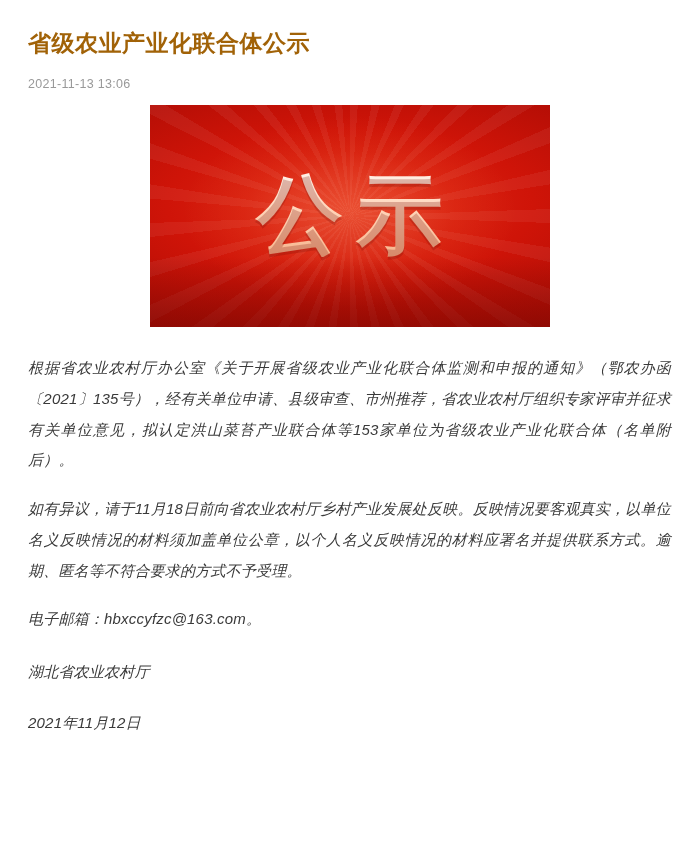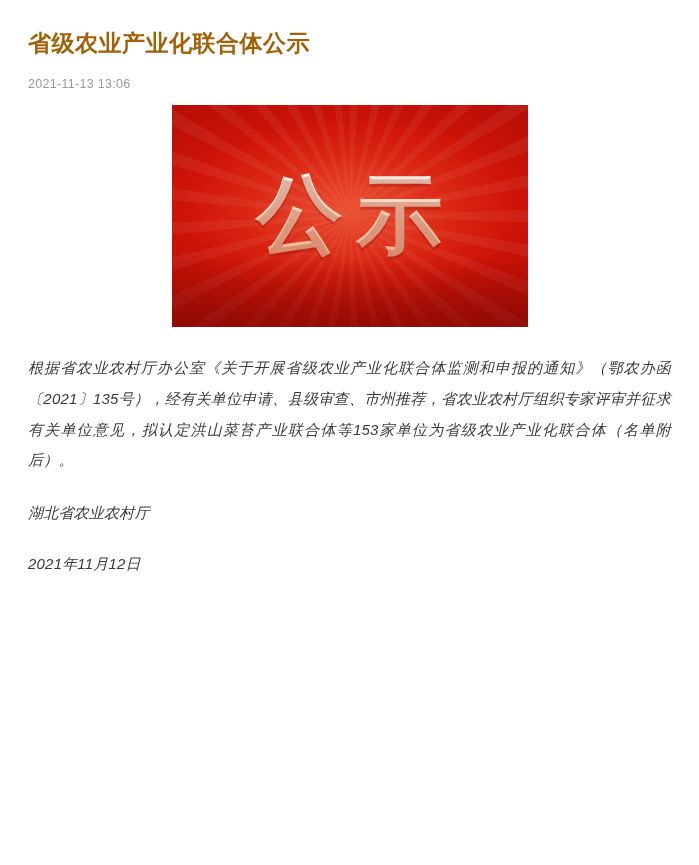--- a/index.html
+++ b/index.html
@@ -33,21 +33,21 @@
     margin: 0 0 14px 0;
     letter-spacing: 0.3px;
   }
   .banner-wrap {
     margin: 0 0 26px 0;
     display: flex;
     justify-content: center;
   }
   .banner {
     position: relative;
-    width: 356px;
+    width: 400px;
     height: 222px;
     overflow: hidden;
     background:
       radial-gradient(ellipse 120% 90% at 50% 45%, #e22b17 0%, #cf1408 38%, #b20d05 68%, #8e0a03 100%);
   }
   .banner .rays {
     position: absolute;
     inset: 0;
     background:
       repeating-conic-gradient(from 0deg at 50% 50%,
@@ -125,20 +125,22 @@
     <div class="banner">
       <div class="rays"></div>
       <div class="glow"></div>
       <div class="haze-bottom"></div>
       <div class="banner-text">公示</div>
     </div>
   </div>
 
   <div class="body-text">
     <p>根据省农业农村厅办公室《关于开展省级农业产业化联合体监测和申报的通知》（鄂农办函〔2021〕135号），经有关单位申请、县级审查、市州推荐，省农业农村厅组织专家评审并征求有关单位意见，拟认定洪山菜苔产业联合体等153家单位为省级农业产业化联合体（名单附后）。</p>
+    <p>如有异议，请于11月18日前向省农业农村厅乡村产业发展处反映。反映情况要客观真实，以单位名义反映情况的材料须加盖单位公章，以个人名义反映情况的材料应署名并提供联系方式。逾期、匿名等不符合要求的方式不予受理。</p>
+    <p>电子邮箱：hbxccyfzc@163.com。</p>
 
     <div class="sign">
       <p>湖北省农业农村厅</p>
       <p>2021年11月12日</p>
     </div>
   </div>
 
 </div>
 
 </body></html>

